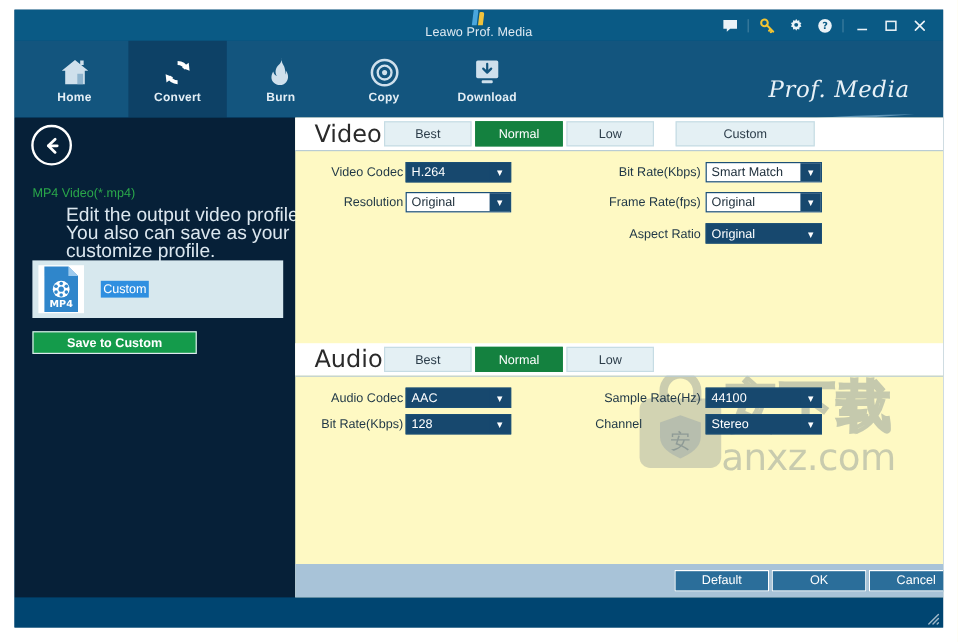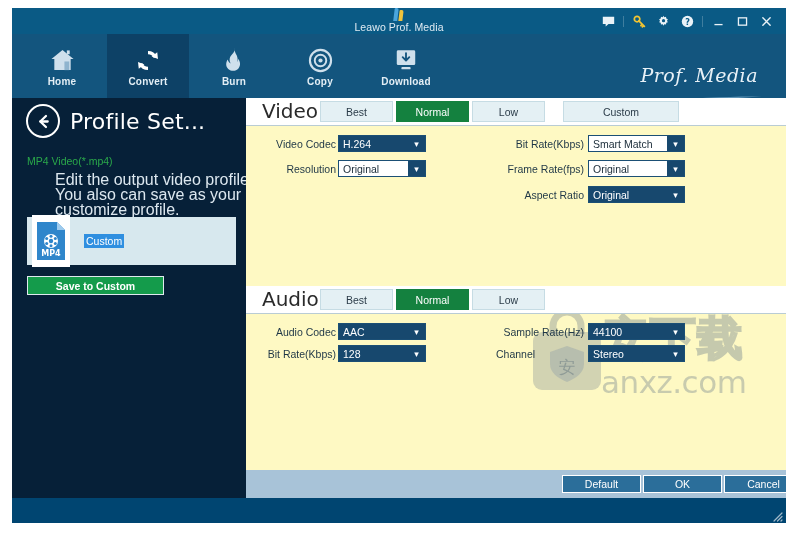--- a/index.html
+++ b/index.html
@@ -103,21 +103,21 @@
     position: absolute; left: 15px; top: 74px; width: 210px;
     color: #dce7ef; font-size: 16px; line-height: 15px; margin-left: 28px;
   }
   .profile-card {
     position: absolute; left: 15px; top: 119px;
     width: 209px; height: 48px;
     background: #d7e8ee;
     display: flex; align-items: center;
   }
   .mp4-icon {
-    width: 38px; height: 52px; margin-left: 5px; background: #ffffff;
+    width: 38px; height: 40px; margin-left: 5px; background: #ffffff;
     display: flex; align-items: center; justify-content: center;
   }
   .name-field {
     margin-left: 14px;
     background: #2f8fe0; color: #ffffff;
     font-size: 10.5px; padding: 1px 2px;
   }
   .save-btn {
     position: absolute; left: 15px; top: 178px;
     width: 137px; height: 19px;
@@ -340,21 +340,20 @@
   </div>
 
   <div class="sidebar">
     <div class="back-row">
       <div class="back-circle">
         <svg width="19" height="19" viewBox="0 0 20 20">
           <path d="M12.6 4.2L6.6 10l6 5.8" fill="none" stroke="#ffffff" stroke-width="2.4" stroke-linecap="round" stroke-linejoin="round"></path>
           <path d="M6.8 10h7.6" stroke="#ffffff" stroke-width="2.4" stroke-linecap="round"></path>
         </svg>
       </div>
-      <span class="panel-title">Profile Set...</span>
     </div>
 
     <div class="profile-type">MP4 Video(*.mp4)</div>
     <div class="profile-desc">Edit the output video profile. You also can save as your customize profile.</div>
 
     <div class="profile-card">
       <div class="mp4-icon">
         <svg width="32" height="40" viewBox="0 0 32 40">
           <path d="M2 1h20l8 8v30H2z" fill="#2f86cb"></path>
           <path d="M22 1l8 8h-8z" fill="#9ecbee"></path>

